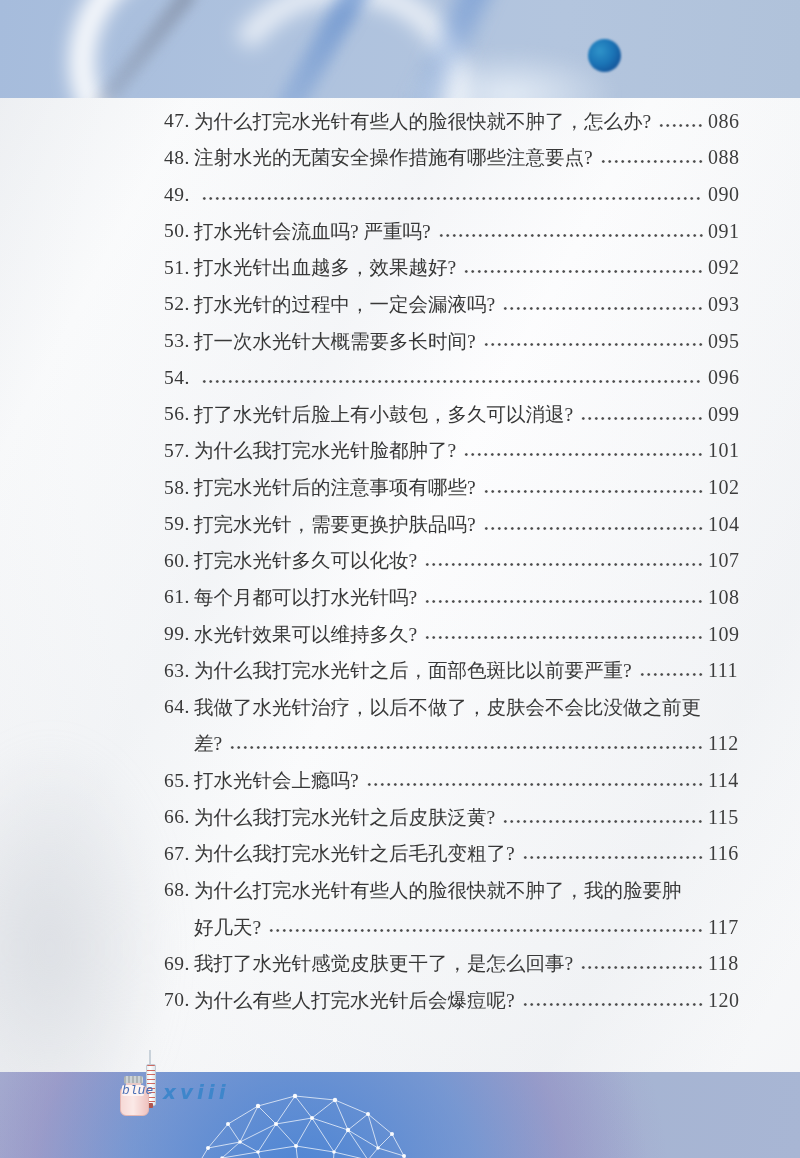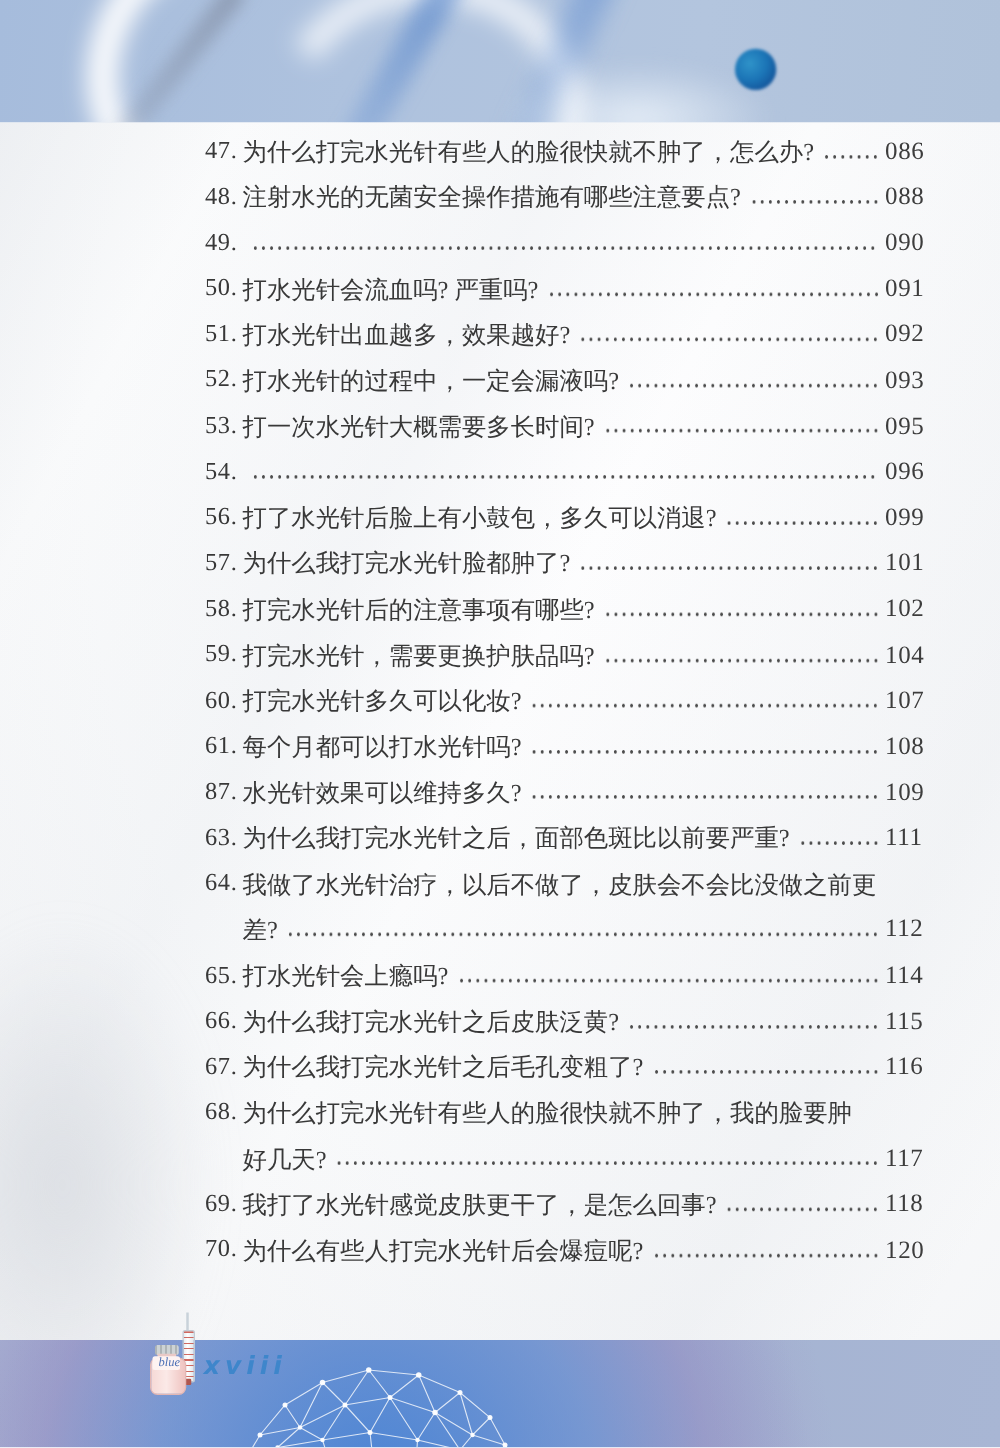--- a/index.html
+++ b/index.html
@@ -147,22 +147,22 @@
     background:#e9c9c6;
   }
   .vial .bodyv{
     position:absolute;left:0;top:10px;width:27px;height:28px;border-radius:6px;
     background:linear-gradient(to right,#f6d9d6,#fbe9e7 45%,#efc3c0);
     border:0.5px solid #e3b7b4;
   }
   .vial .label{
     position:absolute;left:2px;top:9px;width:22px;height:11px;border-radius:2px;
     background:#fdf3f2;
-    font-family:Liberation Serif, serif;
-    font-size:10px;line-height:11px;text-align:right;
+    font-family:Liberation Mono, monospace;
+    font-size:13px;line-height:11px;text-align:left;
     color:#4a6fb5;font-style:italic;
   }
 </style>
 </head>
 <body>
 
 <div class="page">
 
   <div class="header">
     <div class="shape helix-a"></div>
@@ -268,21 +268,21 @@
   </div>
 
   <div class="toc-row">
     <span class="toc-num">61.</span>
     <span class="toc-text">每个月都可以打水光针吗?</span>
     <span class="toc-leader"></span>
     <span class="toc-page">108</span>
   </div>
 
   <div class="toc-row">
-    <span class="toc-num">87.</span>
+    <span class="toc-num">99.</span>
     <span class="toc-text">水光针效果可以维持多久?</span>
     <span class="toc-leader"></span>
     <span class="toc-page">109</span>
   </div>
 
   <div class="toc-row">
     <span class="toc-num">63.</span>
     <span class="toc-text">为什么我打完水光针之后，面部色斑比以前要严重?</span>
     <span class="toc-leader"></span>
     <span class="toc-page">111</span>

